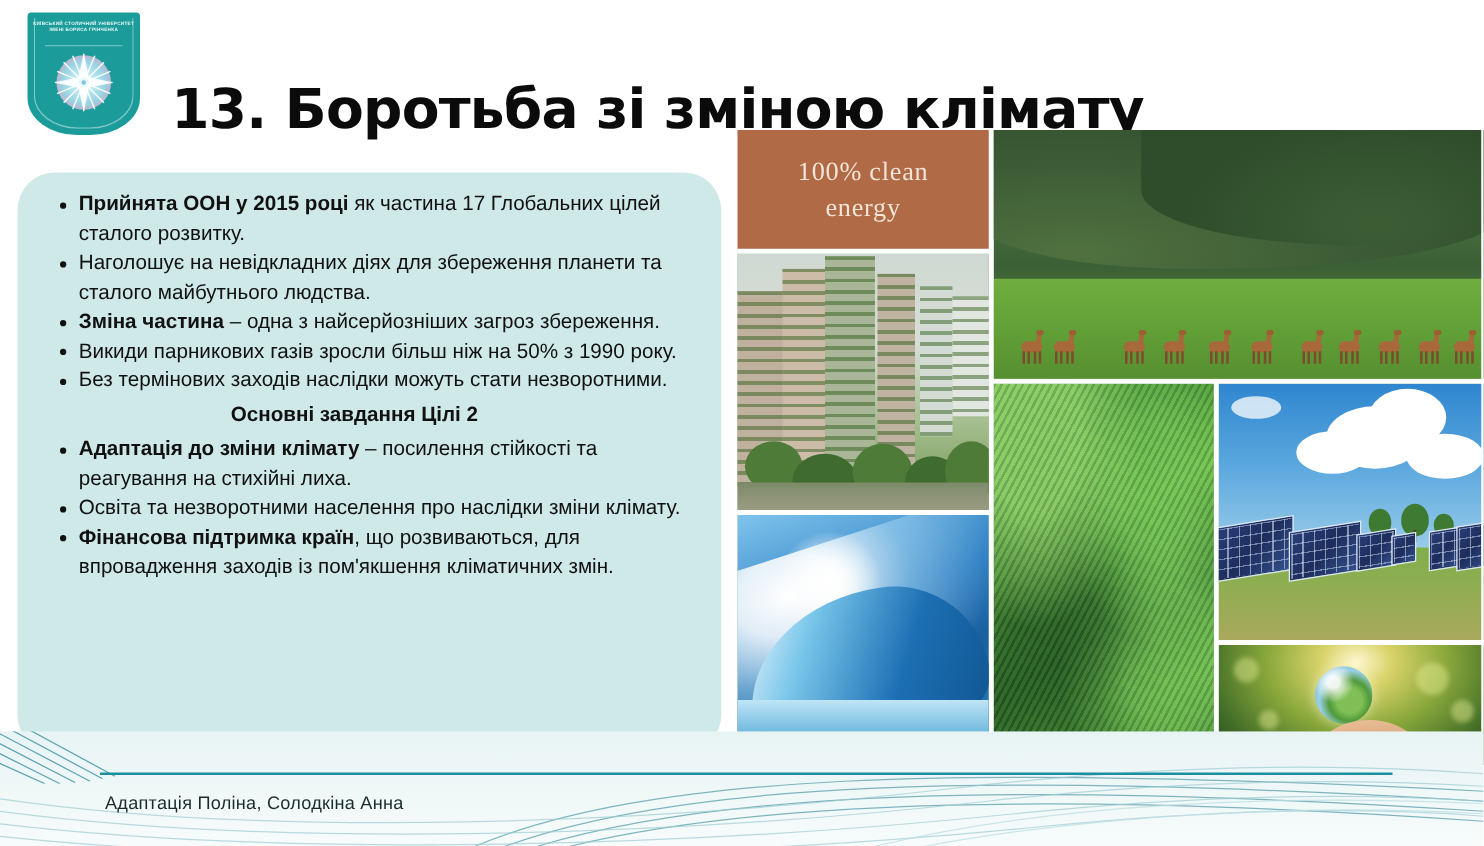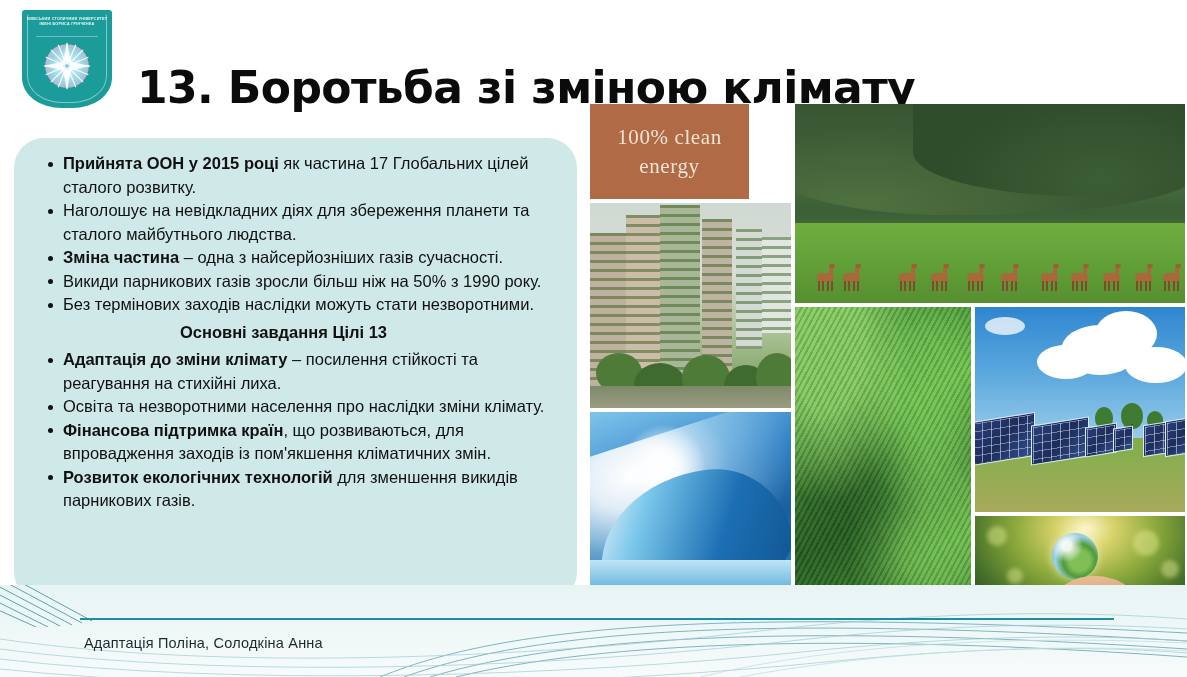--- a/index.html
+++ b/index.html
@@ -75,21 +75,21 @@
   .sub-head{
     text-align:center;font-weight:700;font-size:16.5px;
     margin:2px 0 1px 0;padding-right:36px;color:#111;
   }
 
   
   .collage{position:absolute;left:590px;top:104px;width:597px;height:508px;}
   .ph{position:absolute;overflow:hidden;background:#8fb98f;}
 
   .cap-box{
-    position:absolute;left:0;top:0;width:159px;height:95px;
+    position:absolute;left:0;top:0;width:201px;height:95px;
     background:#b06a45;
     display:flex;align-items:center;justify-content:center;
   }
   .cap-text{
     font-family:"Liberation Serif","DejaVu Serif",serif;
     color:#f3e4d8;font-size:21px;line-height:29px;text-align:center;
     letter-spacing:.6px;
   }
 
   
@@ -263,30 +263,29 @@
     </svg>
   </div>
 
   <h1 class="title">13. Боротьба зі зміною клімату</h1>
 
   <div class="panel">
     <div class="bullets">
       <ul class="b" id="list-intro">
           <li><strong>Прийнята ООН у 2015 році</strong><span> як частина 17 Глобальних цілей сталого розвитку.</span></li>
           <li><span>Наголошує на невідкладних діях для збереження планети та сталого майбутнього людства.</span></li>
-          <li><strong>Зміна частина</strong><span> – одна з найсерйозніших газів сучасності.</span></li>
+          <li><strong>Зміна частина</strong><span> – одна з найсерйозніших загроз збереження.</span></li>
           <li><span>Викиди парникових газів зросли більш ніж на 50% з 1990 року.</span></li>
           <li><span>Без термінових заходів наслідки можуть стати незворотними.</span></li>
         </ul>
-      <div class="sub-head">Основні завдання Цілі 13</div>
+      <div class="sub-head">Основні завдання Цілі 2</div>
       <ul class="b" id="list-tasks">
           <li><strong>Адаптація до зміни клімату</strong><span> – посилення стійкості та реагування на стихійні лиха.</span></li>
           <li><span>Освіта та незворотними населення про наслідки зміни клімату.</span></li>
           <li><strong>Фінансова підтримка країн</strong><span>, що розвиваються, для впровадження заходів із пом'якшення кліматичних змін.</span></li>
-          <li><strong>Розвиток екологічних технологій</strong><span> для зменшення викидів парникових газів.</span></li>
         </ul>
     </div>
   </div>
 
   <div class="collage">
 
     <div class="cap-box" title="100% clean energy">
       <div class="cap-text">
         <div>100% clean</div>
         <div>energy</div>

